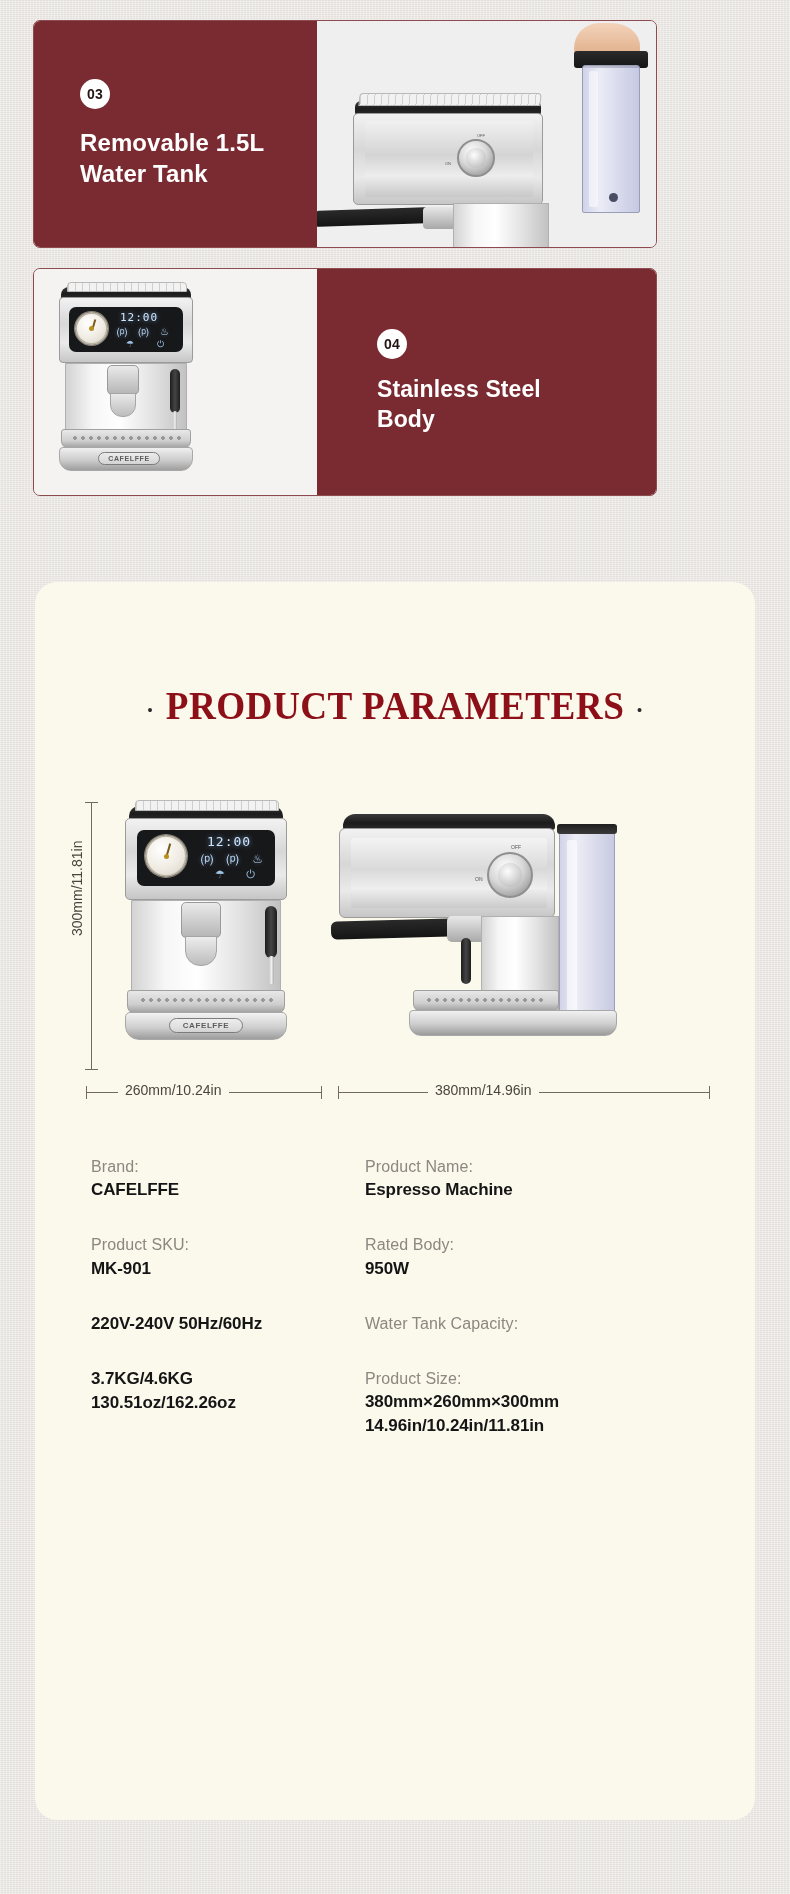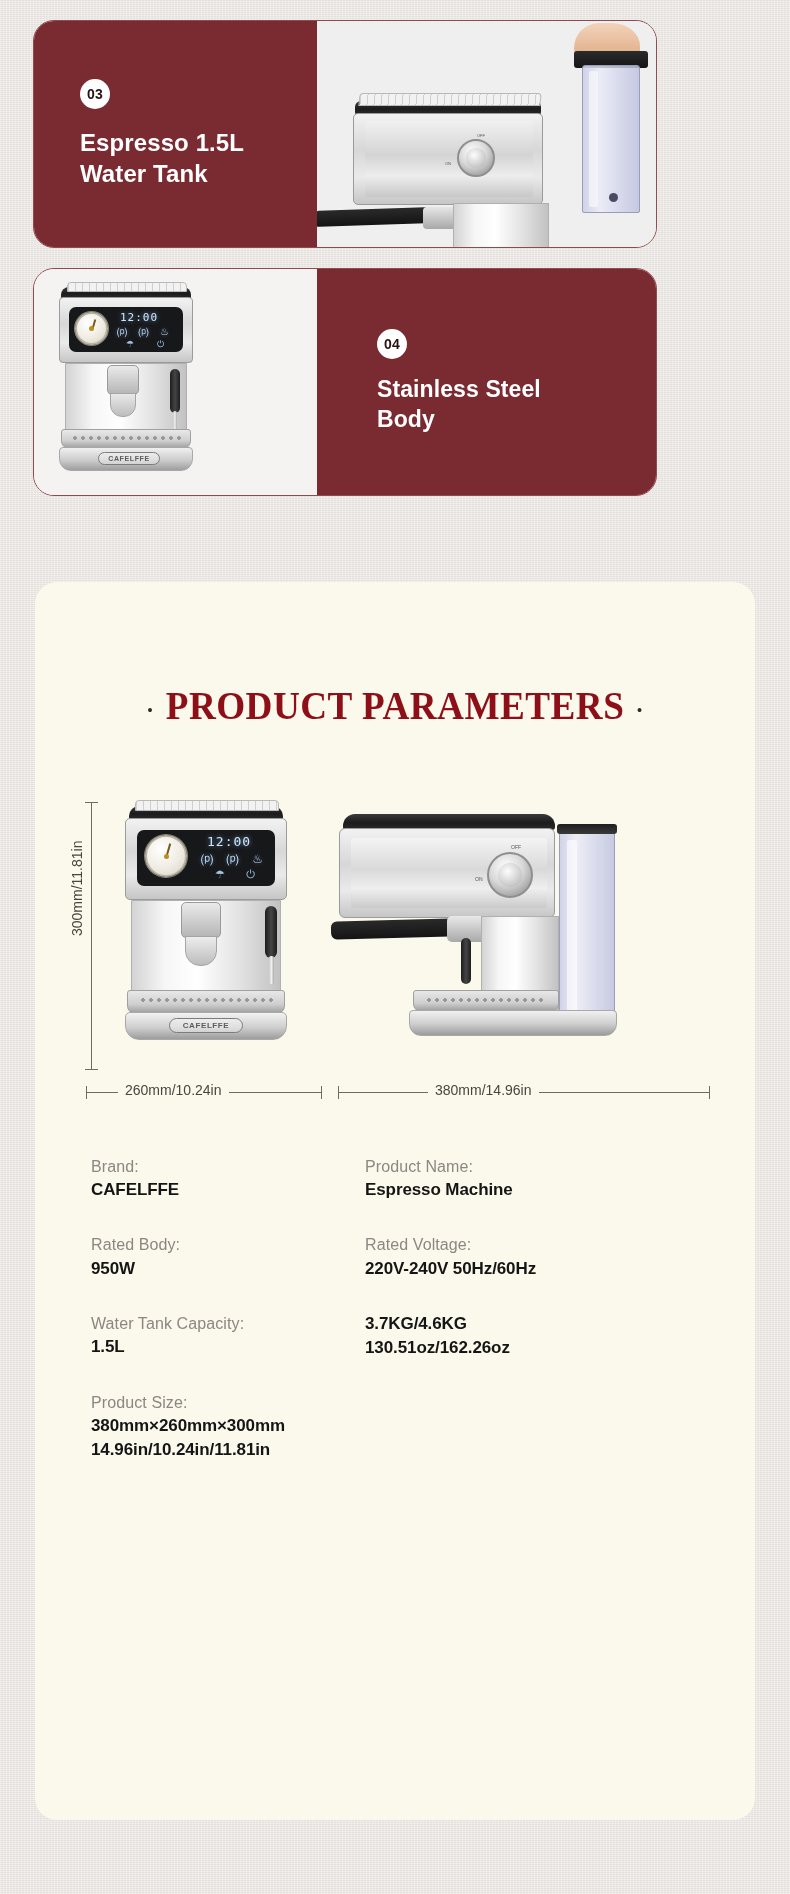--- a/index.html
+++ b/index.html
@@ -24,21 +24,21 @@
     background-color: #e9e6e2;
     background-image:
       repeating-linear-gradient(0deg, rgba(255,255,255,.30) 0 1px, rgba(0,0,0,.012) 1px 2px),
       repeating-linear-gradient(90deg, rgba(255,255,255,.22) 0 1px, rgba(0,0,0,.010) 1px 3px);
   }
 
   
   .feature-card {
     position: absolute;
     border: 1px solid #8d4a4f;
-    border-radius: 21px;
+    border-radius: 7px;
     overflow: hidden;
     display: flex;
   }
   #card-03 { left: 33px;  top: 20px;  width: 624px; height: 228px; }
   #card-04 { left: 33px;  top: 268px; width: 624px; height: 228px; }
 
   .panel-text {
     background: #7a2a31;
     position: relative;
     display: flex;
@@ -342,21 +342,21 @@
 </head>
 <body>
 
 <div class="page"></div>
 
 <div class="feature-card" id="card-03">
 
   <div class="panel-text">
     <div class="badge">03</div>
     <div class="feature-title">
-      <span>Espresso 1.5L</span><br>
+      <span>Removable 1.5L</span><br>
       <span>Water Tank</span>
     </div>
   </div>
 
   <div class="panel-photo">
 
     <div class="hand" style="right:16px; top:2px; width:66px; height:44px;"></div>
     <div style="position:absolute; right:8px; top:30px; width:74px; height:17px; background:linear-gradient(180deg,#2b2b2b,#151515); border-radius:3px;"></div>
 
     <div class="m-tank" style="right:16px; top:44px; width:58px; height:148px;"></div>
@@ -510,31 +510,33 @@
     <div>
       <div class="spec-label">Brand:</div>
       <div class="spec-value">CAFELFFE</div>
     </div>
     <div>
       <div class="spec-label">Product Name:</div>
       <div class="spec-value">Espresso Machine</div>
     </div>
 
     <div>
+      <div class="spec-label">Product SKU:</div>
+      <div class="spec-value">MK-901</div>
+    </div>
+    <div>
       <div class="spec-label">Rated Body:</div>
       <div class="spec-value">950W</div>
     </div>
 
     <div>
-      <div class="spec-label">Rated Voltage:</div>
       <div class="spec-value">220V-240V  50Hz/60Hz</div>
     </div>
     <div>
       <div class="spec-label">Water Tank Capacity:</div>
-      <div class="spec-value">1.5L</div>
     </div>
 
     <div>
       <div class="spec-value" style="white-space:pre-line;">3.7KG/4.6KG
 130.51oz/162.26oz</div>
     </div>
     <div>
       <div class="spec-label">Product Size:</div>
       <div class="spec-value" style="white-space:pre-line;">380mm×260mm×300mm
 14.96in/10.24in/11.81in</div>

